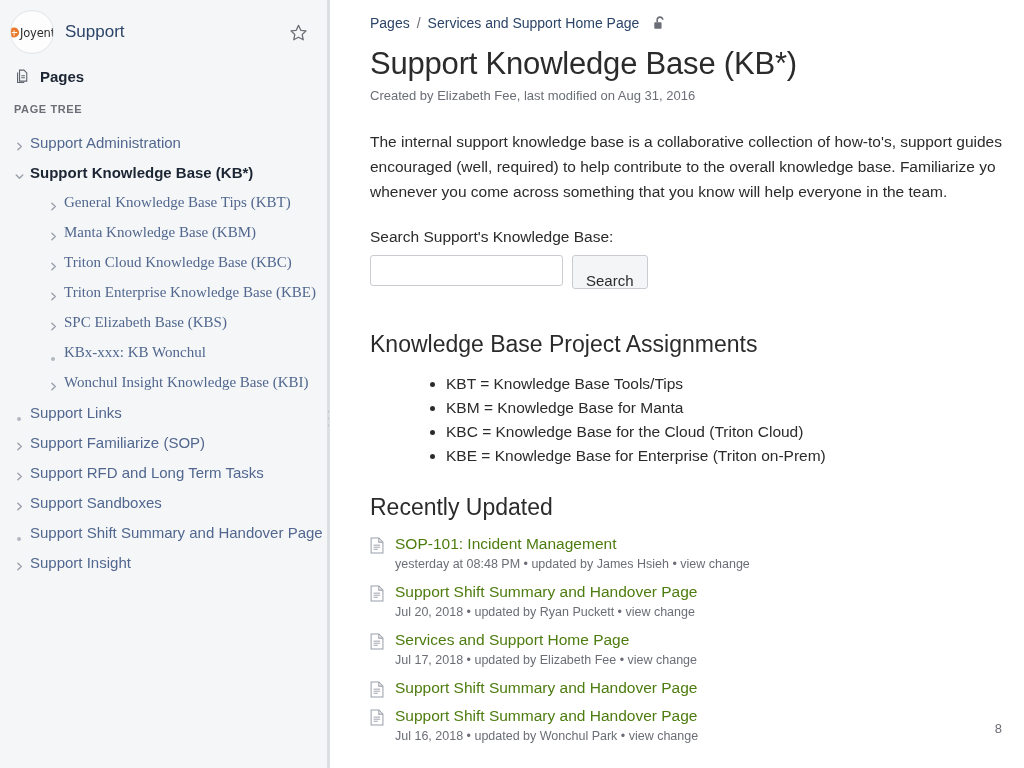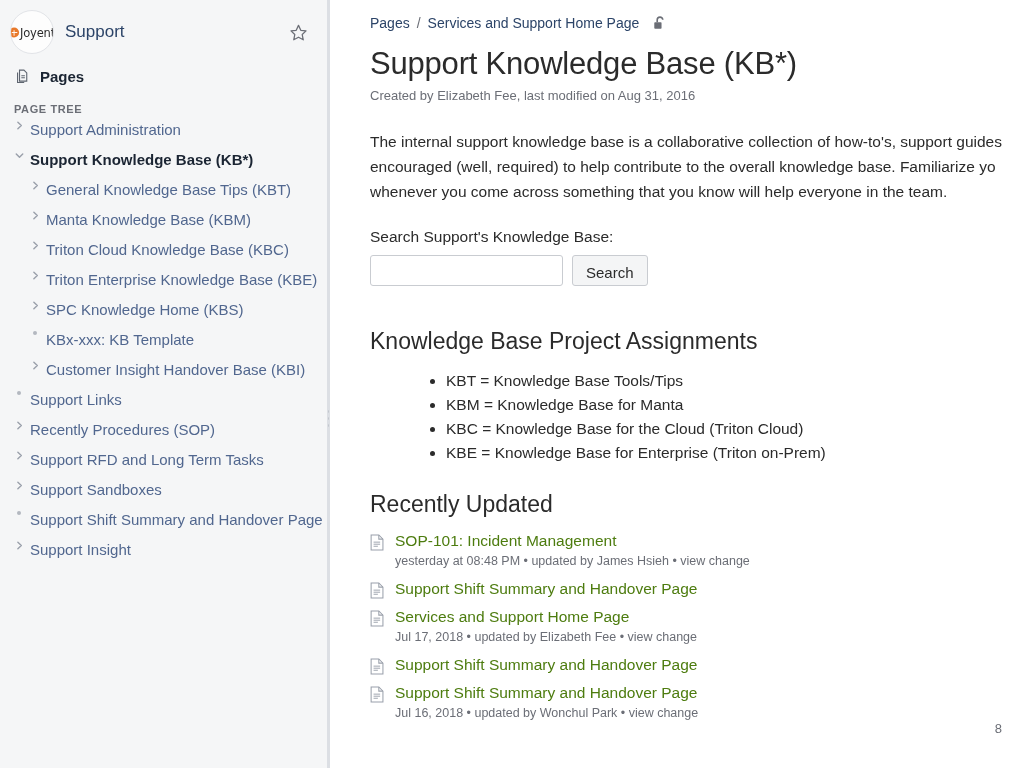--- a/index.html
+++ b/index.html
@@ -66,38 +66,38 @@
   .pages-row svg { width: 17px; height: 17px; flex: 0 0 17px; }
   .pages-label { font-size: 15px; font-weight: bold; color: #1b2533; }
 
   .tree-heading {
     font-size: 11px; font-weight: bold; color: #6b6e76;
     letter-spacing: .6px; padding: 14px 4px 6px 14px;
   }
 
   .tree { padding-bottom: 10px; }
   .tree-item {
-    display: flex; align-items: flex-start;
+    display: flex; align-items: flex-end;
     height: 30px; white-space: nowrap;
     padding-right: 4px;
   }
   .twisty {
     width: 22px; flex: 0 0 22px;
     display: flex; align-items: center; justify-content: center;
     color: #9aa0ab;
   }
   .twisty svg { width: 9px; height: 9px; }
   .dot { width: 4px; height: 4px; border-radius: 50%; background: #b3b8c0; display: block; }
   .tree-label {
     font-size: 15px; color: #51678f;
     overflow: hidden; text-overflow: clip; white-space: nowrap;
   }
   .tree-item.current > .tree-label { color: #1b2533; font-weight: bold; }
   .lvl0 { padding-left: 8px; }
-  .lvl1 { padding-left: 24px; }
+  .lvl1 { padding-left: 42px; font-family: Liberation Serif, serif; }
 
   .resize-handle {
     position: absolute; top: 0; right: -1px; width: 3px; height: 768px;
     background: #dcdfe4;
   }
   .resize-grip {
     position: absolute; top: 403px; right: -5px;
     width: 9px; height: 30px;
     display: flex; flex-direction: column; align-items: center;
     justify-content: center; gap: 4px;
@@ -133,21 +133,21 @@
   .search-block { margin-top: 24px; }
   .search-label { font-size: 15.5px; color: #2b2b2b; margin-bottom: 9px; }
   .search-row { display: flex; align-items: stretch; gap: 9px; }
   .search-input {
     width: 193px; height: 31px;
     border: 1px solid #c9ccd1; border-radius: 3px;
     background: #fff; font-size: 14px; padding: 0 7px;
     font-family: "Liberation Sans", sans-serif; color: #2b2b2b;
   }
   .search-btn {
-    height: 31px; padding: 8px 13px;
+    height: 31px; padding: 16px 13px;
     border: 1px solid #c9ccd1; border-radius: 3px;
     background: #f4f5f6; font-size: 15px; color: #2b2b2b;
     font-family: "Liberation Sans", sans-serif; cursor: pointer;
   }
 
   .h2 {
     font-size: 23px; font-weight: normal; color: #2b2b2b;
     margin: 42px 0 14px 0;
   }
   .h2.tight { margin-top: 26px; margin-bottom: 12px; }
@@ -248,49 +248,49 @@
             </svg>
           </span>
           <span class="tree-label">Triton Enterprise Knowledge Base (KBE)</span>
         </div>
         <div class="tree-item lvl1">
           <span class="twisty">
             <svg viewBox="0 0 10 10" fill="none" stroke="currentColor" stroke-width="1.6" stroke-linecap="round" stroke-linejoin="round">
               <polyline points="3.2,1.4 7,5 3.2,8.6"></polyline>
             </svg>
           </span>
-          <span class="tree-label">SPC Knowledge Home (KBS)</span>
+          <span class="tree-label">SPC Elizabeth Base (KBS)</span>
         </div>
         <div class="tree-item lvl1">
           <span class="twisty">
             <span class="dot"></span>
           </span>
-          <span class="tree-label">KBx-xxx: KB Template</span>
-        </div>
-        <div class="tree-item lvl1">
-          <span class="twisty">
-            <svg viewBox="0 0 10 10" fill="none" stroke="currentColor" stroke-width="1.6" stroke-linecap="round" stroke-linejoin="round">
-              <polyline points="3.2,1.4 7,5 3.2,8.6"></polyline>
-            </svg>
-          </span>
-          <span class="tree-label">Customer Insight Handover Base (KBI)</span>
+          <span class="tree-label">KBx-xxx: KB Wonchul</span>
+        </div>
+        <div class="tree-item lvl1">
+          <span class="twisty">
+            <svg viewBox="0 0 10 10" fill="none" stroke="currentColor" stroke-width="1.6" stroke-linecap="round" stroke-linejoin="round">
+              <polyline points="3.2,1.4 7,5 3.2,8.6"></polyline>
+            </svg>
+          </span>
+          <span class="tree-label">Wonchul Insight Knowledge Base (KBI)</span>
         </div>
         <div class="tree-item lvl0">
           <span class="twisty">
             <span class="dot"></span>
           </span>
           <span class="tree-label">Support Links</span>
         </div>
         <div class="tree-item lvl0">
           <span class="twisty">
             <svg viewBox="0 0 10 10" fill="none" stroke="currentColor" stroke-width="1.6" stroke-linecap="round" stroke-linejoin="round">
               <polyline points="3.2,1.4 7,5 3.2,8.6"></polyline>
             </svg>
           </span>
-          <span class="tree-label">Recently Procedures (SOP)</span>
+          <span class="tree-label">Support Familiarize (SOP)</span>
         </div>
         <div class="tree-item lvl0">
           <span class="twisty">
             <svg viewBox="0 0 10 10" fill="none" stroke="currentColor" stroke-width="1.6" stroke-linecap="round" stroke-linejoin="round">
               <polyline points="3.2,1.4 7,5 3.2,8.6"></polyline>
             </svg>
           </span>
           <span class="tree-label">Support RFD and Long Term Tasks</span>
         </div>
         <div class="tree-item lvl0">
@@ -381,20 +381,21 @@
           <div class="update-item">
             <span class="doc-icon">
               <svg viewBox="0 0 16 18" fill="none">
                 <path d="M1.2 1h8.2l4.4 4.4V17H1.2z" fill="#fff" stroke="#9aa0ab" stroke-width="1.1"></path>
                 <path d="M9.4 1v4.4h4.4" stroke="#9aa0ab" stroke-width="1.1" fill="none"></path>
                 <path d="M3.8 8.6h7M3.8 10.8h7M3.8 13h4.6" stroke="#9aa0ab" stroke-width="1"></path>
               </svg>
             </span>
             <div>
               <div class="update-title">Support Shift Summary and Handover Page</div>
+              <div class="update-meta">Jul 20, 2018 • updated by Ryan Puckett • view change</div>
             </div>
           </div>
           <div class="update-item">
             <span class="doc-icon">
               <svg viewBox="0 0 16 18" fill="none">
                 <path d="M1.2 1h8.2l4.4 4.4V17H1.2z" fill="#fff" stroke="#9aa0ab" stroke-width="1.1"></path>
                 <path d="M9.4 1v4.4h4.4" stroke="#9aa0ab" stroke-width="1.1" fill="none"></path>
                 <path d="M3.8 8.6h7M3.8 10.8h7M3.8 13h4.6" stroke="#9aa0ab" stroke-width="1"></path>
               </svg>
             </span>

